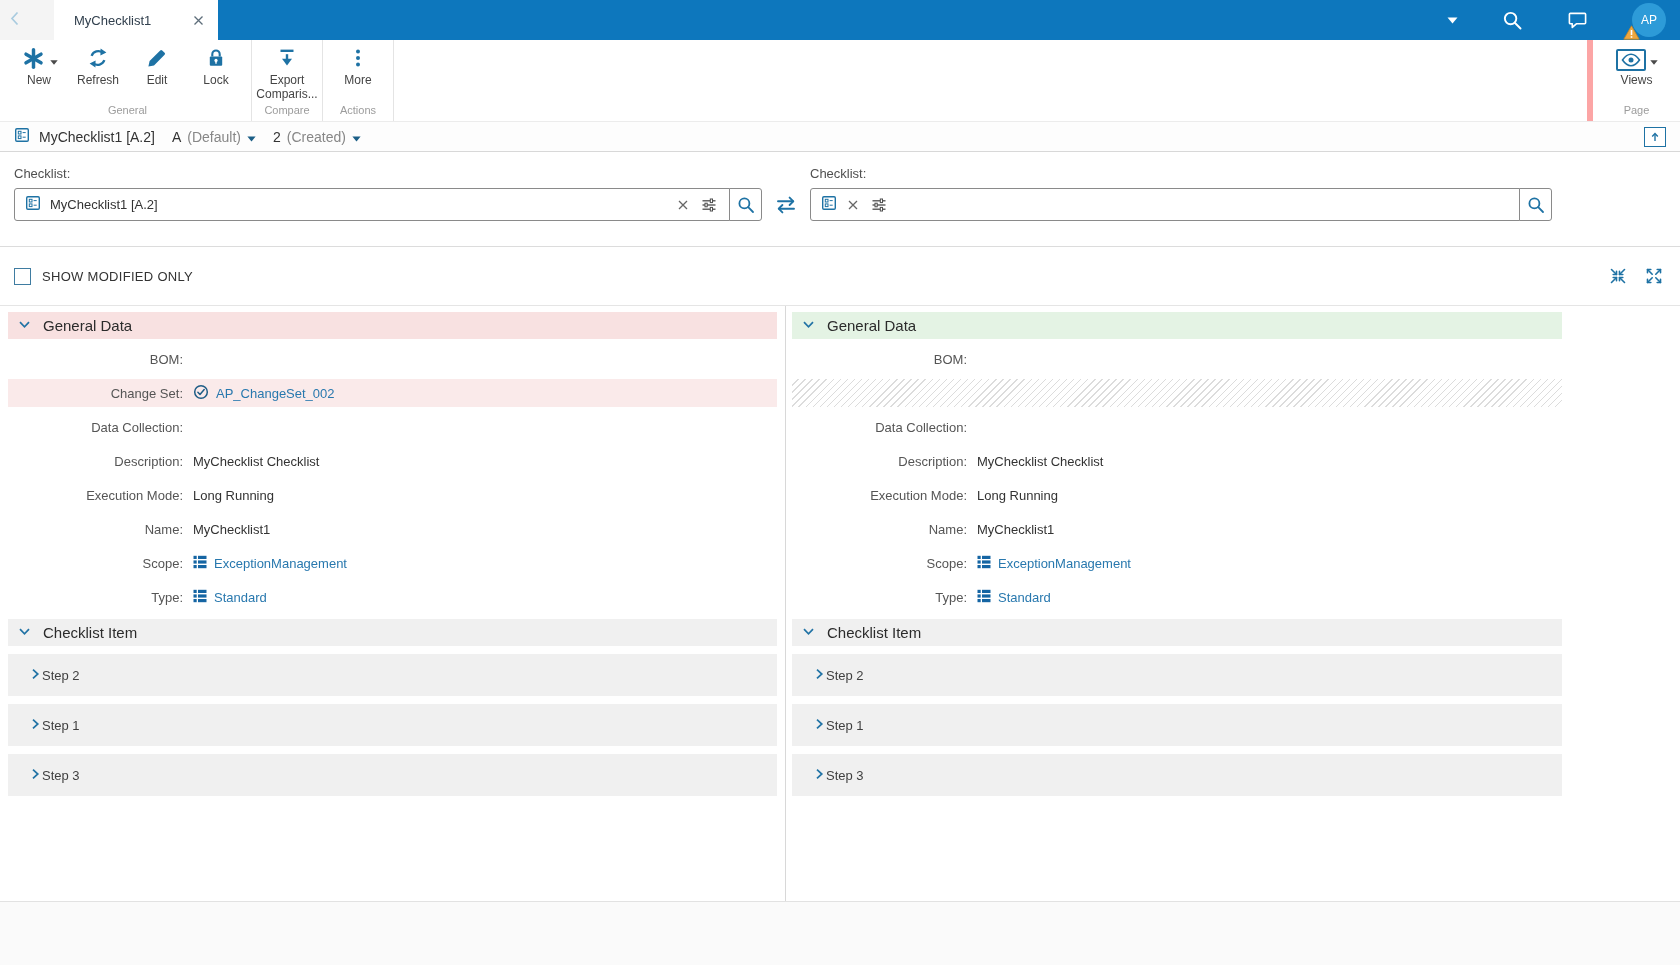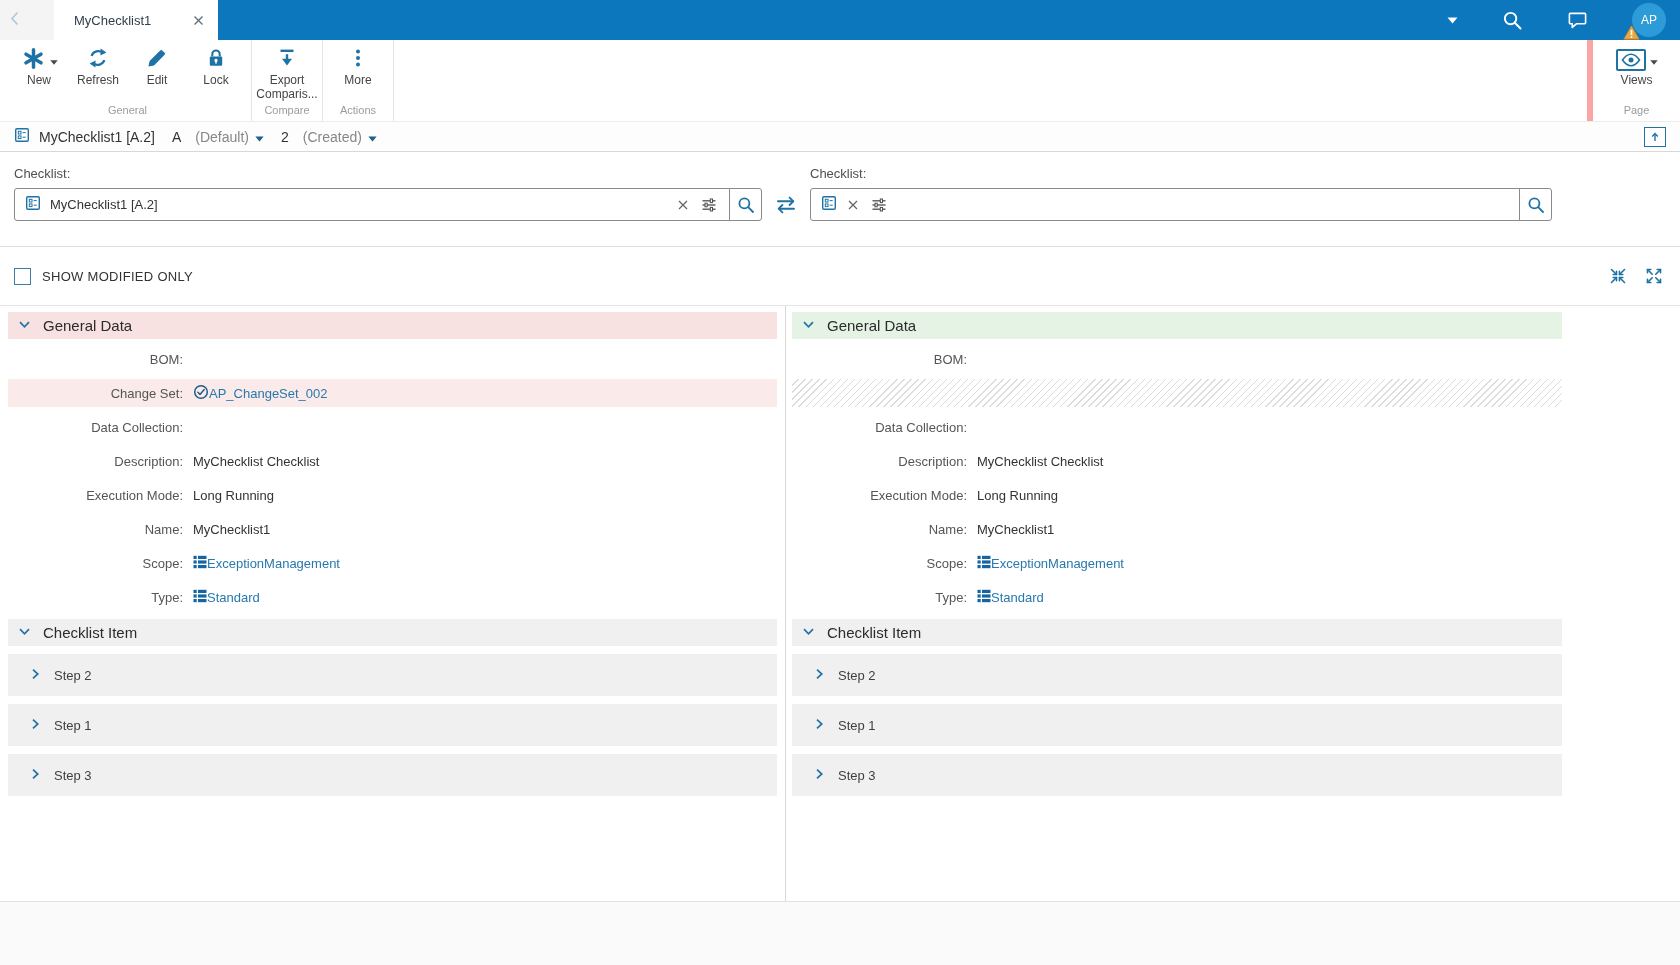--- a/index.html
+++ b/index.html
@@ -31,21 +31,21 @@
   .rgroup-label { font-size:11px; color:#9c9c9c; text-align:center; padding-bottom:5px; }
   .rspacer { flex:1; }
   .eye-box { width:30px; height:22px; border:2px solid #1e72a4; border-radius:2px; display:flex; align-items:center; justify-content:center; background:#fff; }
 
   
   .breadcrumb { height:30px; display:flex; align-items:center; gap:9px; padding:0 14px; background:#fdfdfd;
                 border-bottom:1px solid #d8d8d8; flex:none; font-size:14px; }
   .bc-title { color:#333; }
   .bc-sel { display:flex; align-items:center; gap:6px; margin-left:8px; cursor:pointer; }
   .bc-strong { color:#333; }
-  .bc-note { color:#878787;margin-left:8px; }
+  .bc-note { color:#878787; }
   .bc-spacer { flex:1; }
   .panel-btn { width:22px; height:20px; border:1px solid #1e72a4; background:#fff; display:flex;
                align-items:center; justify-content:center; cursor:pointer; }
 
   
   .sel-area { height:95px; padding:14px 0 0 14px; border-bottom:1px solid #dcdcdc; flex:none; }
   .sel-grid { display:flex; align-items:flex-end; }
   .sel-block { display:flex; flex-direction:column; }
   .sel-block.left { width:748px; }
   .sel-block.right { width:742px; }
@@ -75,23 +75,23 @@
   .panel-r { flex:1; padding-left:6px; padding-right:118px; }
   .sec-hd { height:27px; display:flex; align-items:center; gap:11px; padding-left:9px; font-size:15px;
             color:#2b2b2b; margin-bottom:6px; cursor:pointer; }
   .hd-removed { background:#f8e1e1; }
   .hd-added { background:#e4f3e4; }
   .hd-plain { background:#f0f0f0; margin-top:8px; margin-bottom:0; }
   .frow { display:flex; align-items:center; min-height:28px; margin-bottom:6px; font-size:13px; }
   .frow.removed { background:#faeaea; }
   .frow.hatched { height:28px; background:repeating-linear-gradient(135deg,#fff 0px,#fff 4px,#dcdcdc 4px,#dcdcdc 5px); }
   .flabel { width:185px; flex:none; text-align:right; padding-right:10px; color:#555; }
-  .fvalue { display:flex; align-items:center; color:#333; }
+  .fvalue { display:flex; align-items:center; gap:7px; color:#333; }
   .link { color:#2878ae; cursor:pointer; }
-  .step { height:42px; background:#f0f0f0; margin-top:8px; display:flex; align-items:center; gap:12px;
+  .step { height:42px; background:#f0f0f0; margin-top:8px; display:flex; align-items:center; 
           padding-left:20px; font-size:13px; color:#3f3f3f; cursor:pointer; }
 
   .page-bottom { height:64px; background:#fafafa; border-top:1px solid #e2e2e2; flex:none; margin-top:auto; }
 </style>
 </head>
 <body>
 
 <div class="app">
 
   <header class="topbar">

